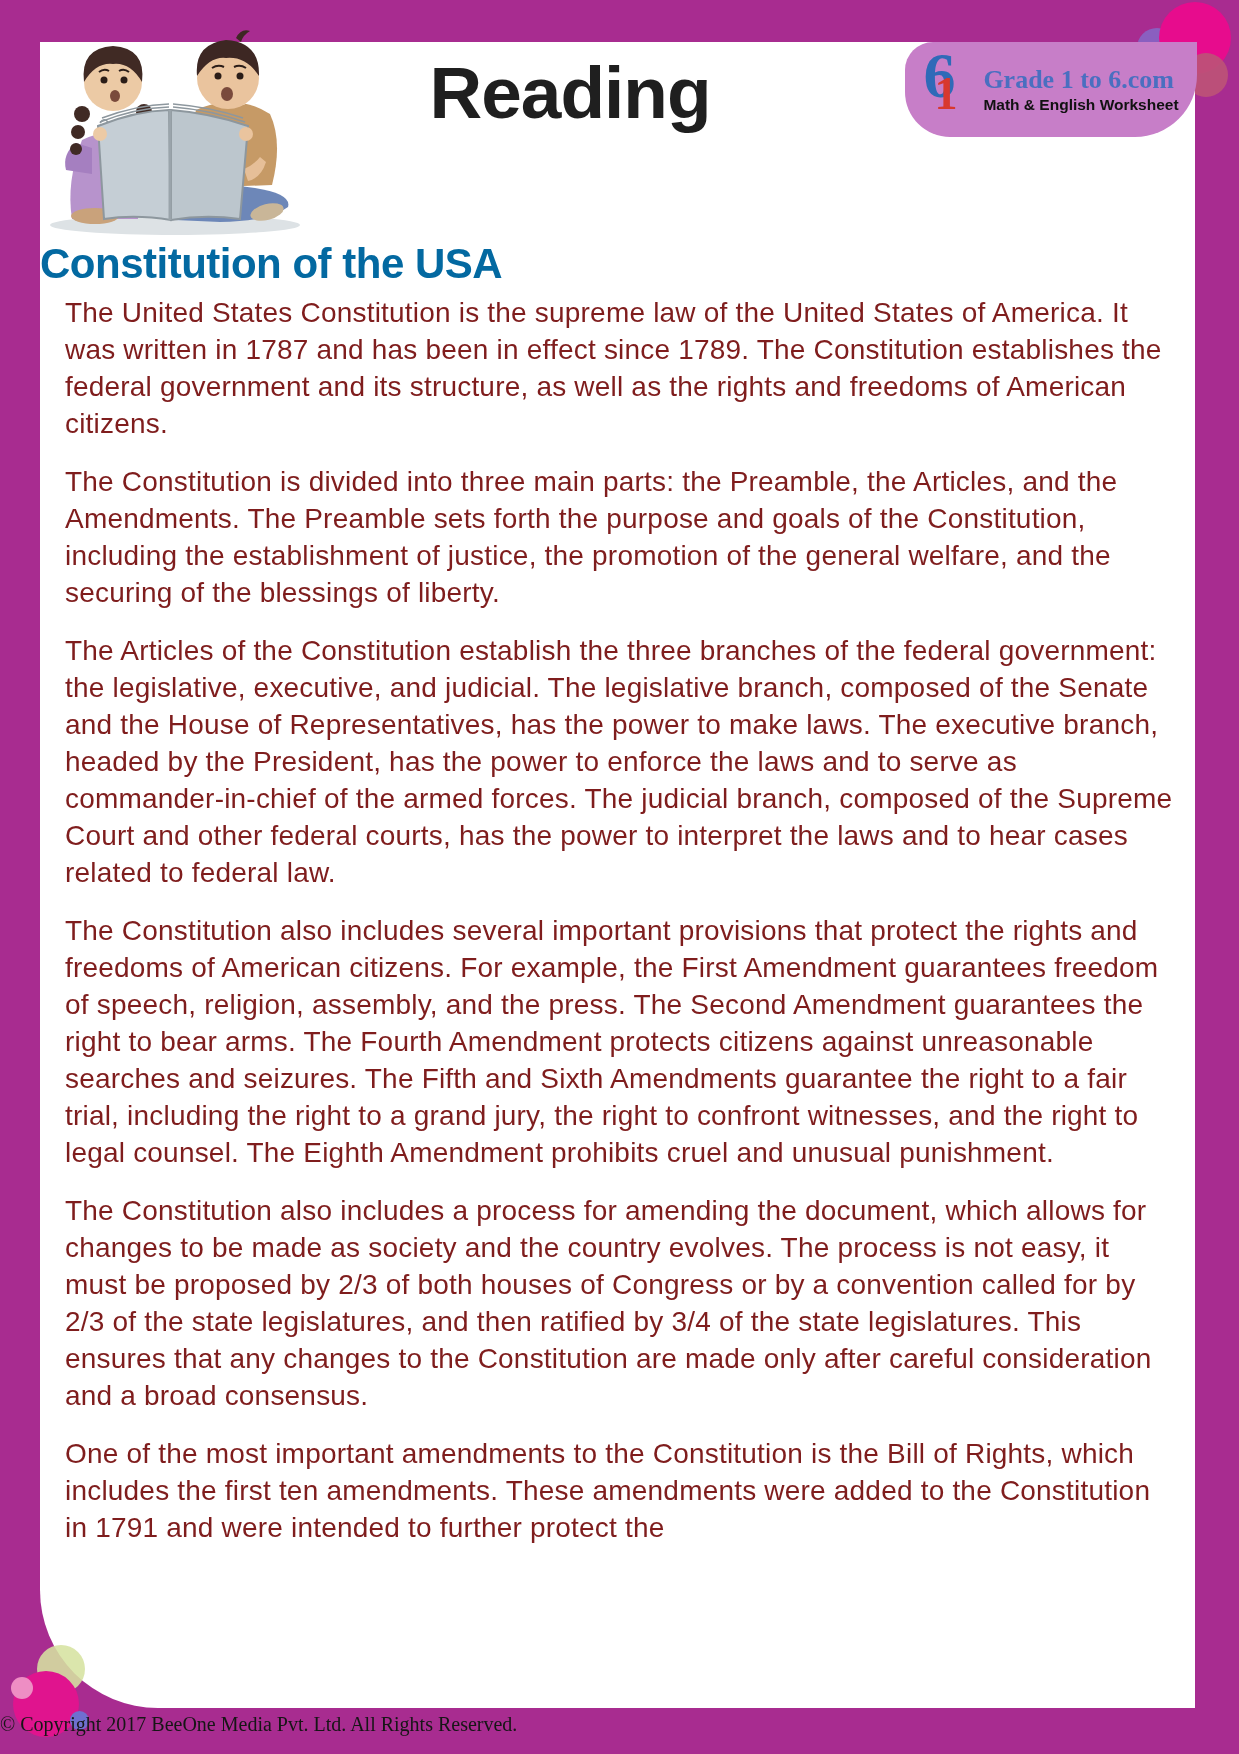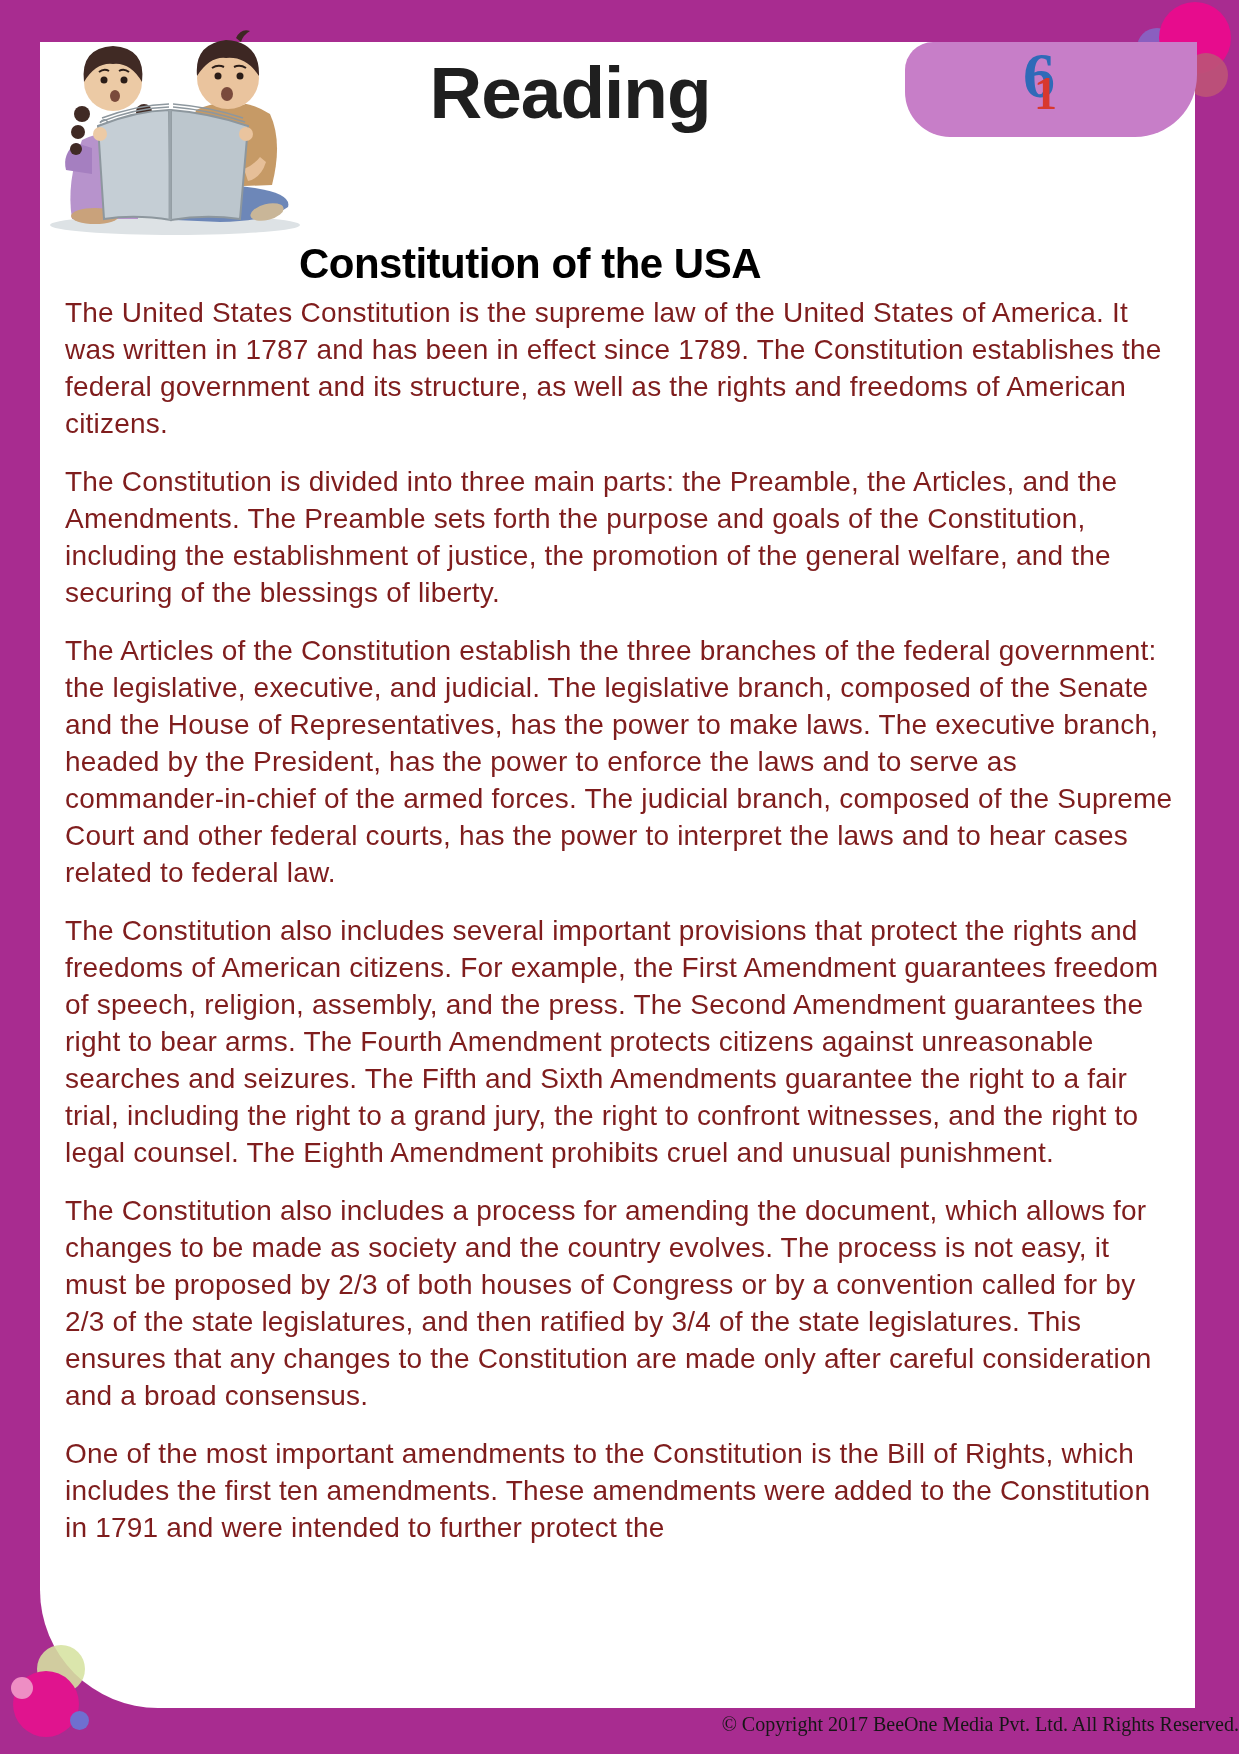--- a/index.html
+++ b/index.html
@@ -11,22 +11,22 @@
   
   .content {
     position:absolute; left:40px; top:42px; width:1155px; height:1666px;
     background:#ffffff; border-bottom-left-radius:118px; z-index:2; overflow:hidden;
   }
   .title {
     position:absolute; left:20px; top:12px; width:1020px; text-align:center;
     font-weight:bold; font-size:73px; line-height:77px; color:#1f1f1f; letter-spacing:-1px;
   }
   .subtitle {
-    position:absolute; left:0; top:198px; width:980px; text-align:center;
-    font-weight:bold; font-size:42px; color:#000000; letter-spacing:-0.5px;
+    position:absolute; left:0; top:198px; width:980px; 
+    font-weight:bold; font-size:42px; color:#0369a1; letter-spacing:-0.5px;
   }
   .bodytext {
     position:absolute; left:25px; top:252px; width:1112px;
     font-size:28px; line-height:37px; color:#7f1d1d; letter-spacing:0.2px;
   }
   .bodytext p { margin:0 0 21px 0; }
 
   
   .logo-panel {
     position:absolute; left:905px; top:42px; width:292px; height:95px;
@@ -60,21 +60,21 @@
   .c-pink-tr    { left:1159px; top:2px;   width:72px;  height:72px;  background:#e70c8d; z-index:1; }
   .c-rose-tr    { left:1184px; top:53px;  width:44px;  height:44px;  background:rgba(189,83,119,0.92); z-index:1; }
   .c-green-bl   { left:37px;   top:1645px; width:48px; height:48px;  background:rgba(214,226,160,0.88); z-index:3; }
   .c-magenta-bl { left:13px;   top:1671px; width:66px; height:66px;  background:#e0148e; z-index:3; }
   .c-lightpink-bl{ left:11px;  top:1677px; width:22px; height:22px;  background:#ee8ec4; z-index:3; }
   .c-blue-bl    { left:70px;   top:1711px; width:19px; height:19px;  background:#6f6fd0; z-index:3; }
 
   .illustration { position:absolute; left:20px; top:22px; width:300px; height:215px; z-index:5; }
 
   .footer {
-    position:absolute; left:0; top:1713px; width:100%; text-align:right;
+    position:absolute; left:0; top:1713px; width:100%; text-align:left;
     font-family:"Liberation Serif", serif; font-size:20px; color:#161616; z-index:3;
   }
 </style>
 </head>
 <body>
 
 <div class="frame">
 
   <div class="circle c-violet-tr"></div>
   <div class="circle c-pink-tr"></div>
@@ -92,20 +92,24 @@
       <p>The Constitution also includes several important provisions that protect the rights and freedoms of American citizens. For example, the First Amendment guarantees freedom of speech, religion, assembly, and the press. The Second Amendment guarantees the right to bear arms. The Fourth Amendment protects citizens against unreasonable searches and seizures. The Fifth and Sixth Amendments guarantee the right to a fair trial, including the right to a grand jury, the right to confront witnesses, and the right to legal counsel. The Eighth Amendment prohibits cruel and unusual punishment.</p>
       <p>The Constitution also includes a process for amending the document, which allows for changes to be made as society and the country evolves. The process is not easy, it must be proposed by 2/3 of both houses of Congress or by a convention called for by 2/3 of the state legislatures, and then ratified by 3/4 of the state legislatures. This ensures that any changes to the Constitution are made only after careful consideration and a broad consensus.</p>
       <p>One of the most important amendments to the Constitution is the Bill of Rights, which includes the first ten amendments. These amendments were added to the Constitution in 1791 and were intended to further protect the</p>
     </div>
   </div>
 
   <div class="logo-panel">
     <div class="logo-mark">
       <span class="six">6</span>
       <span class="one">1</span>
+    </div>
+    <div class="logo-text">
+      <div class="logo-name">Grade 1 to 6.com</div>
+      <div class="logo-tagline">Math &amp; English Worksheet</div>
     </div>
   </div>
 
   <svg class="illustration" viewBox="0 0 300 215">
     <ellipse cx="155" cy="203" rx="125" ry="10" fill="#dde2e5"></ellipse>
 
     <path d="M62,118 Q46,160 52,197 L118,197 L116,118 Q90,104 62,118 Z" fill="#b793cc"></path>
     <path d="M56,121 Q42,132 46,148 L72,152 L72,126 Z" fill="#a57fc0"></path>
     <ellipse cx="75" cy="194" rx="24" ry="8" fill="#c9a27b"></ellipse>
     <circle cx="93" cy="60" r="29" fill="#eccaa5"></circle>

